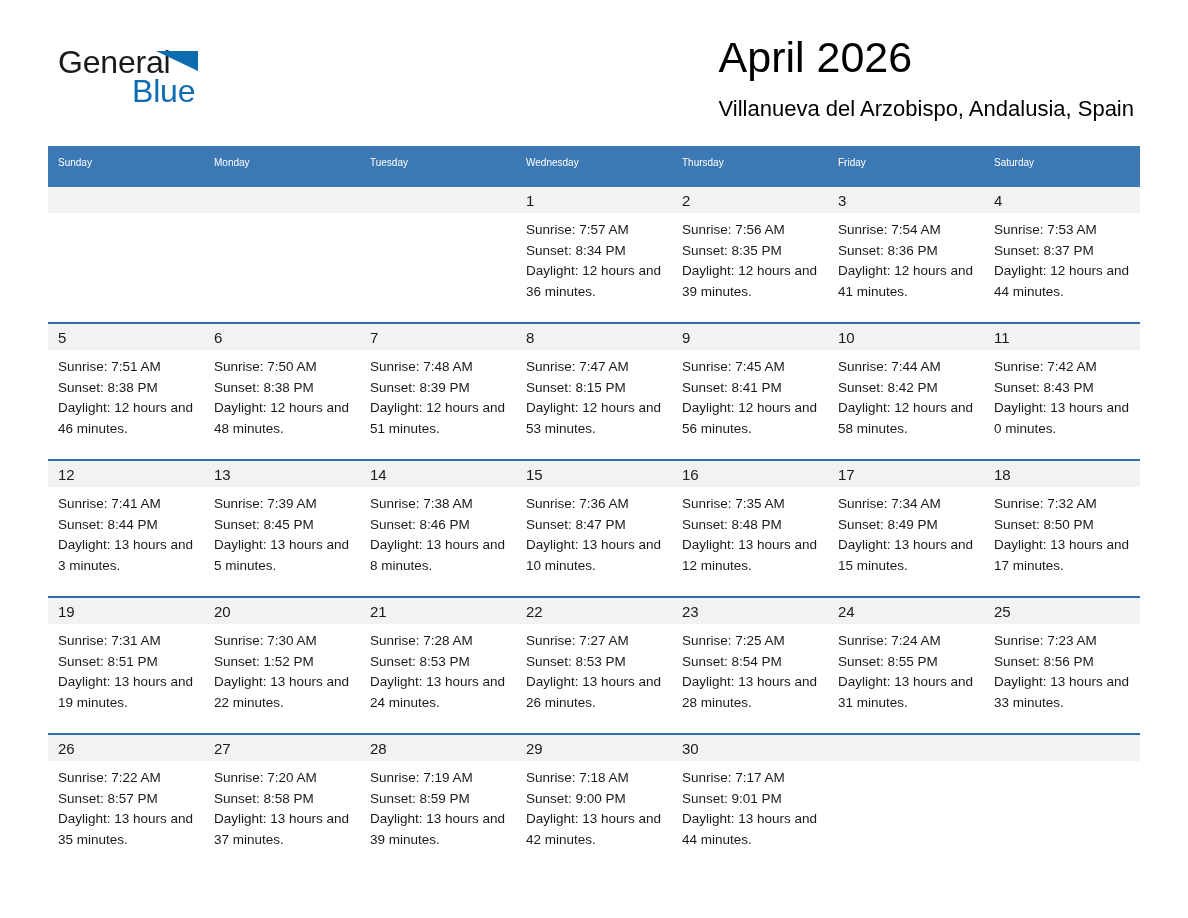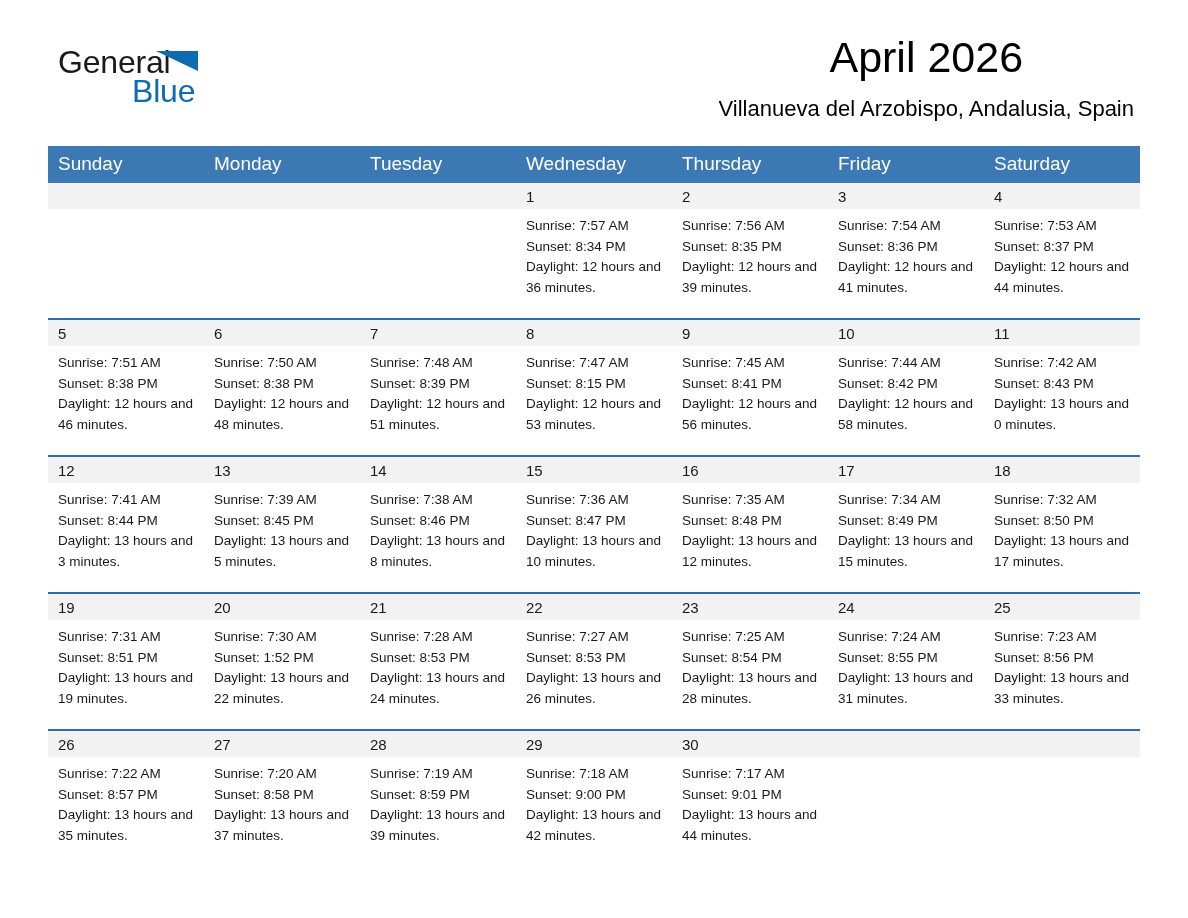--- a/index.html
+++ b/index.html
@@ -58,21 +58,21 @@
     top: 29px;
     font-size: 32px;
     letter-spacing: -0.2px;
     color: #0d6bb0;
   }
 
   .title-block {
     position: absolute;
     right: 6px;
     top: 36px;
-    text-align: center;
+    text-align: left;
   }
   .month-title {
     font-size: 43px;
     font-weight: normal;
     line-height: 1;
     color: #000000;
     white-space: nowrap;
   }
   .location-subtitle {
     margin-top: 19px;
@@ -87,24 +87,24 @@
   .calendar {
     width: 1092px;
     border-collapse: collapse;
     table-layout: fixed;
   }
   .calendar col { width: 156px; }
 
   thead th {
     background: #3b78b4;
     color: #ffffff;
-    font-size: 19px;
+    font-size: 10px;
     font-weight: normal;
     text-align: left;
-    padding: 7px 0 8px 10px;
+    padding: 7px 0 16px 10px;
     height: 18px;
     vertical-align: middle;
   }
 
   tbody td {
     vertical-align: top;
     padding: 0;
     height: 135px;
     border-top: 2px solid #2e6da8;
     background: #ffffff;

